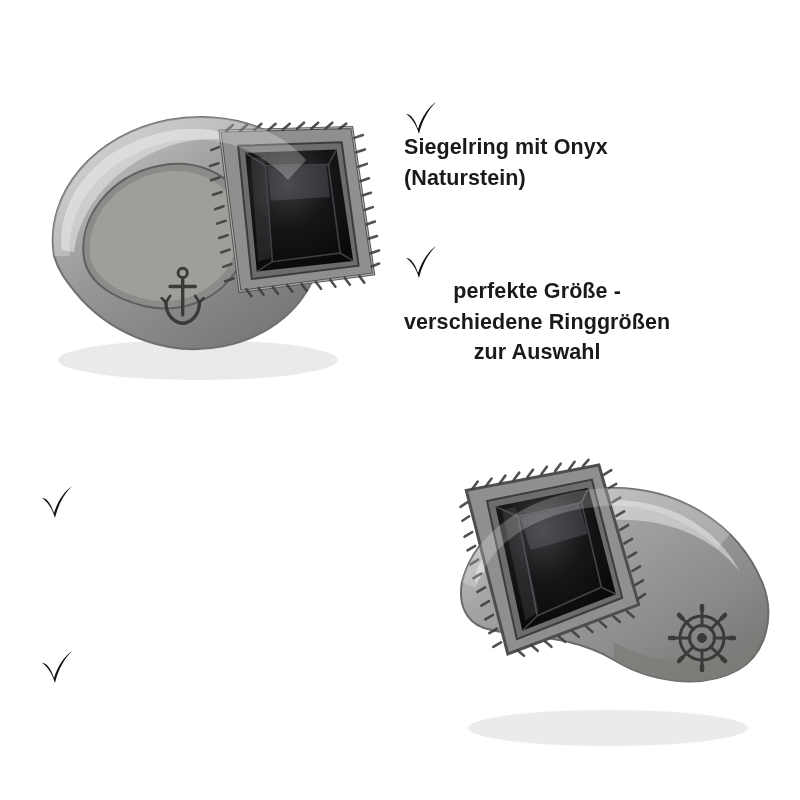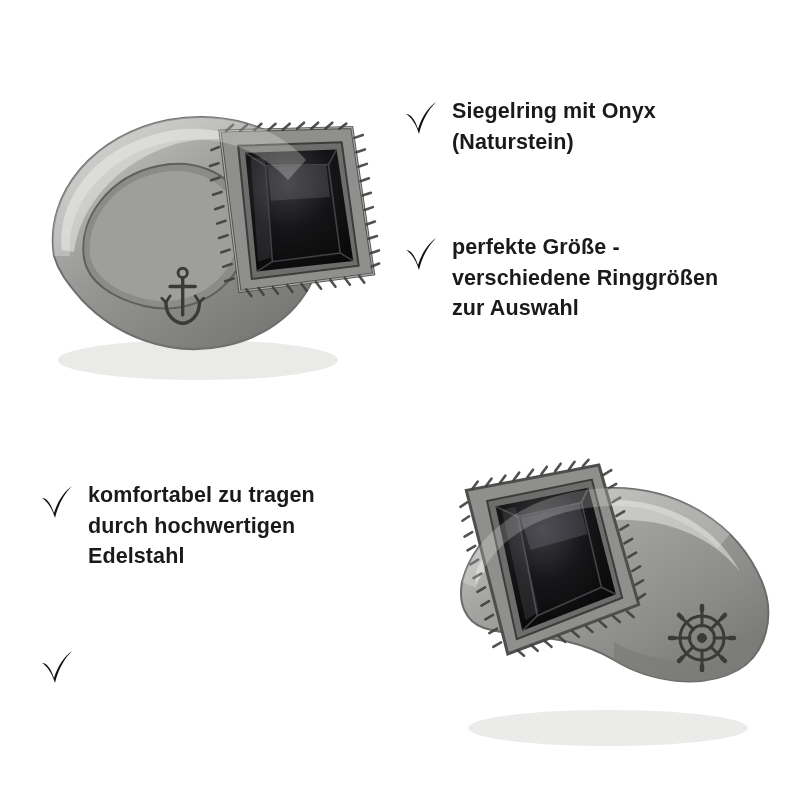--- a/index.html
+++ b/index.html
@@ -18,41 +18,41 @@
   .stage {
     position: absolute;
     inset: 0;
   }
 
   
   .feature {
     position: absolute;
     display: flex;
     align-items: flex-start;
-    gap: 14px;
+    flex-direction: column;
   }
   .check {
     flex: 0 0 auto;
     width: 34px;
     height: 36px;
     position: relative;
     top: 4px;
   }
   .check svg { display: block; }
   .feature-text {
     font-size: 21.5px;
     line-height: 1.42;
     font-weight: bold;
     color: #1a1a1a;
     letter-spacing: 0.1px;
     white-space: pre-line;
   }
 
   #feature-1 { left: 404px; top: 96px;  width: 360px; }
-  #feature-2 { left: 404px; top: 232px; width: 360px; }
+  #feature-2 { left: 404px; top: 240px; width: 360px; text-align: center; }
   #feature-3 { left: 40px;  top: 480px; width: 350px; }
   #feature-4 { left: 40px;  top: 645px; width: 350px; }
 
   
   .ring-img {
     position: absolute;
   }
   #ring-top    { left: 18px;  top: 60px;  width: 372px; height: 340px; }
   #ring-bottom { left: 418px; top: 432px; width: 372px; height: 340px; }
 
@@ -317,23 +317,20 @@
 zur Auswahl</span>
   </div>
 
   <div class="feature" id="feature-3">
     <span class="check">
       <svg viewBox="0 0 34 36" xmlns="http://www.w3.org/2000/svg">
         <path d="M2 14 C7 14 11 20 14 29 C18 16 25 7 32 2
                  C24 10 18 21 15 34 C12 24 7 17 2 14 Z" fill="#111111"></path>
       </svg>
     </span>
-    <span class="feature-text">komfortabel zu tragen
-durch hochwertigen
-Edelstahl</span>
   </div>
 
   <div class="feature" id="feature-4">
     <span class="check">
       <svg viewBox="0 0 34 36" xmlns="http://www.w3.org/2000/svg">
         <path d="M2 14 C7 14 11 20 14 29 C18 16 25 7 32 2
                  C24 10 18 21 15 34 C12 24 7 17 2 14 Z" fill="#111111"></path>
       </svg>
     </span>
   </div>

